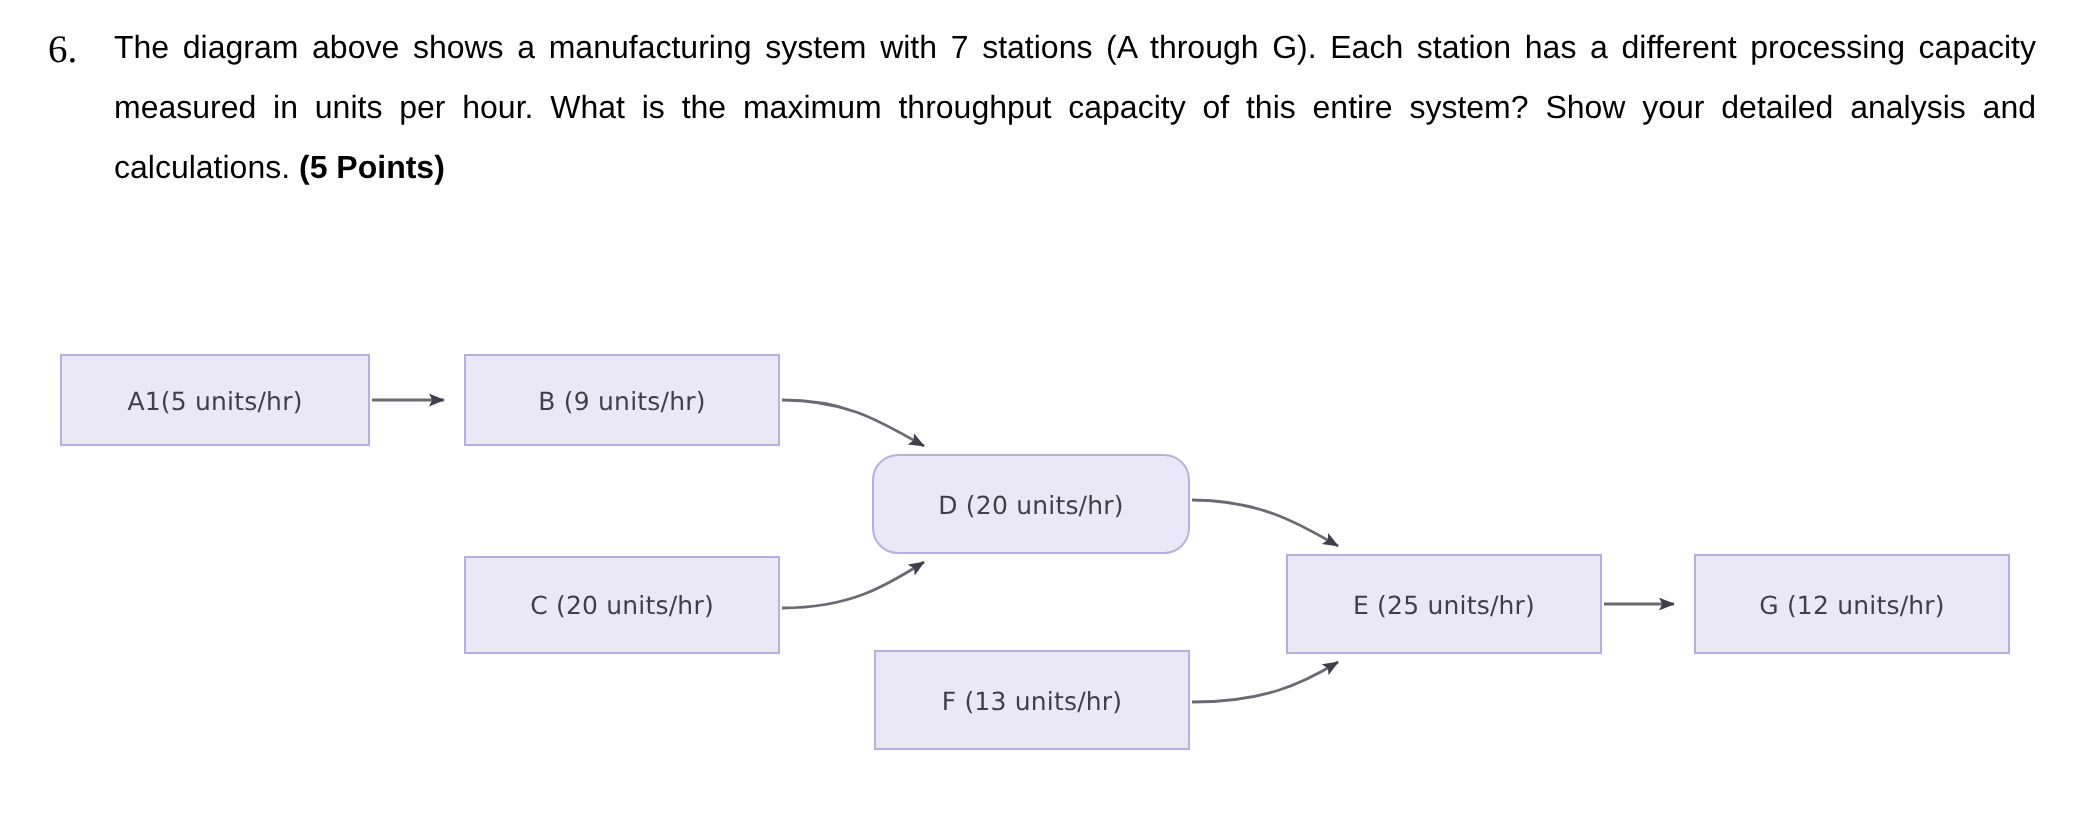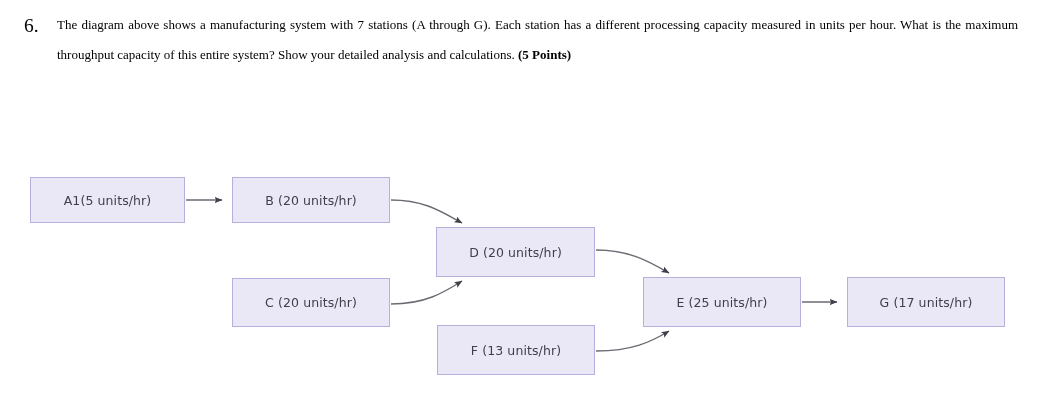--- a/index.html
+++ b/index.html
@@ -26,22 +26,22 @@
     position: absolute;
     left: 0px;
     top: 5px;
     width: 30px;
     font-family: "Liberation Serif", serif;
     font-size: 19.5px;
     color: #000000;
   }
   #question-text {
     margin-left: 33px;
-    font-family: Liberation Serif, serif;
-    font-size: 13px;
+    font-family: Liberation Sans, sans-serif;
+    font-size: 16px;
     line-height: 30px;
     color: #000000;
     text-align: justify;
     text-justify: inter-word;
   }
   #question-text .bold {
     font-weight: bold;
   }
 
   
@@ -106,37 +106,37 @@
       <path d="M596,339 C632,339 651,330 669,319" fill="none" stroke="#6a6a72" stroke-width="1.4" marker-end="url(#arrowhead)"></path>
 
       <path d="M802,290 L837,290" fill="none" stroke="#6a6a72" stroke-width="1.4" marker-end="url(#arrowhead)"></path>
     </svg>
 
     <div class="node" style="left:30px; top:165px; width:155px; height:46px;">
       <span class="node-label">A1(5 units/hr)</span>
     </div>
 
     <div class="node" style="left:232px; top:165px; width:158px; height:46px;">
-      <span class="node-label">B (20 units/hr)</span>
+      <span class="node-label">B (9 units/hr)</span>
     </div>
 
-    <div class="node" style="left:436px; top:215px; width:159px; height:50px;">
+    <div class="node" style="left:436px; top:215px; width:159px; height:50px;border-radius:13px;">
       <span class="node-label">D (20 units/hr)</span>
     </div>
 
     <div class="node" style="left:232px; top:266px; width:158px; height:49px;">
       <span class="node-label">C (20 units/hr)</span>
     </div>
 
     <div class="node" style="left:643px; top:265px; width:158px; height:50px;text-align:right;">
       <span class="node-label">E (25 units/hr)</span>
     </div>
 
     <div class="node" style="left:847px; top:265px; width:158px; height:50px;">
-      <span class="node-label">G (17 units/hr)</span>
+      <span class="node-label">G (12 units/hr)</span>
     </div>
 
     <div class="node" style="left:437px; top:313px; width:158px; height:50px;">
       <span class="node-label">F (13 units/hr)</span>
     </div>
 
   </div>
 </div>
 
 </body></html>

